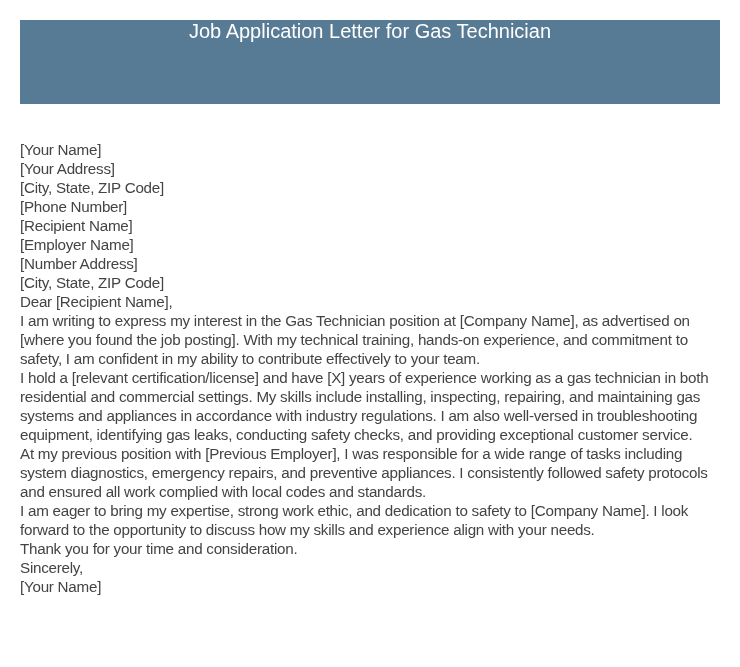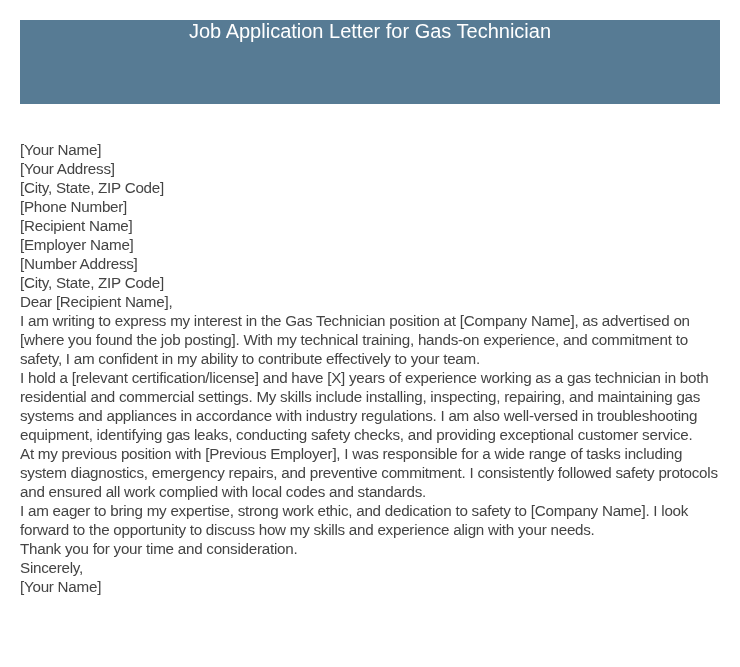--- a/index.html
+++ b/index.html
@@ -30,18 +30,18 @@
   <p>[Your Address]</p>
   <p>[City, State, ZIP Code]</p>
   <p>[Phone Number]</p>
   <p>[Recipient Name]</p>
   <p>[Employer Name]</p>
   <p>[Number Address]</p>
   <p>[City, State, ZIP Code]</p>
   <p>Dear [Recipient Name],</p>
   <p>I am writing to express my interest in the Gas Technician position at [Company Name], as advertised on [where you found the job posting]. With my technical training, hands-on experience, and commitment to safety, I am confident in my ability to contribute effectively to your team.</p>
   <p>I hold a [relevant certification/license] and have [X] years of experience working as a gas technician in both residential and commercial settings. My skills include installing, inspecting, repairing, and maintaining gas systems and appliances in accordance with industry regulations. I am also well-versed in troubleshooting equipment, identifying gas leaks, conducting safety checks, and providing exceptional customer service.</p>
-  <p>At my previous position with [Previous Employer], I was responsible for a wide range of tasks including system diagnostics, emergency repairs, and preventive commitment. I consistently followed safety protocols and ensured all work complied with local codes and standards.</p>
+  <p>At my previous position with [Previous Employer], I was responsible for a wide range of tasks including system diagnostics, emergency repairs, and preventive appliances. I consistently followed safety protocols and ensured all work complied with local codes and standards.</p>
   <p>I am eager to bring my expertise, strong work ethic, and dedication to safety to [Company Name]. I look forward to the opportunity to discuss how my skills and experience align with your needs.</p>
   <p>Thank you for your time and consideration.</p>
   <p>Sincerely,</p>
   <p>[Your Name]</p>
 </div>
 
 </body></html>

